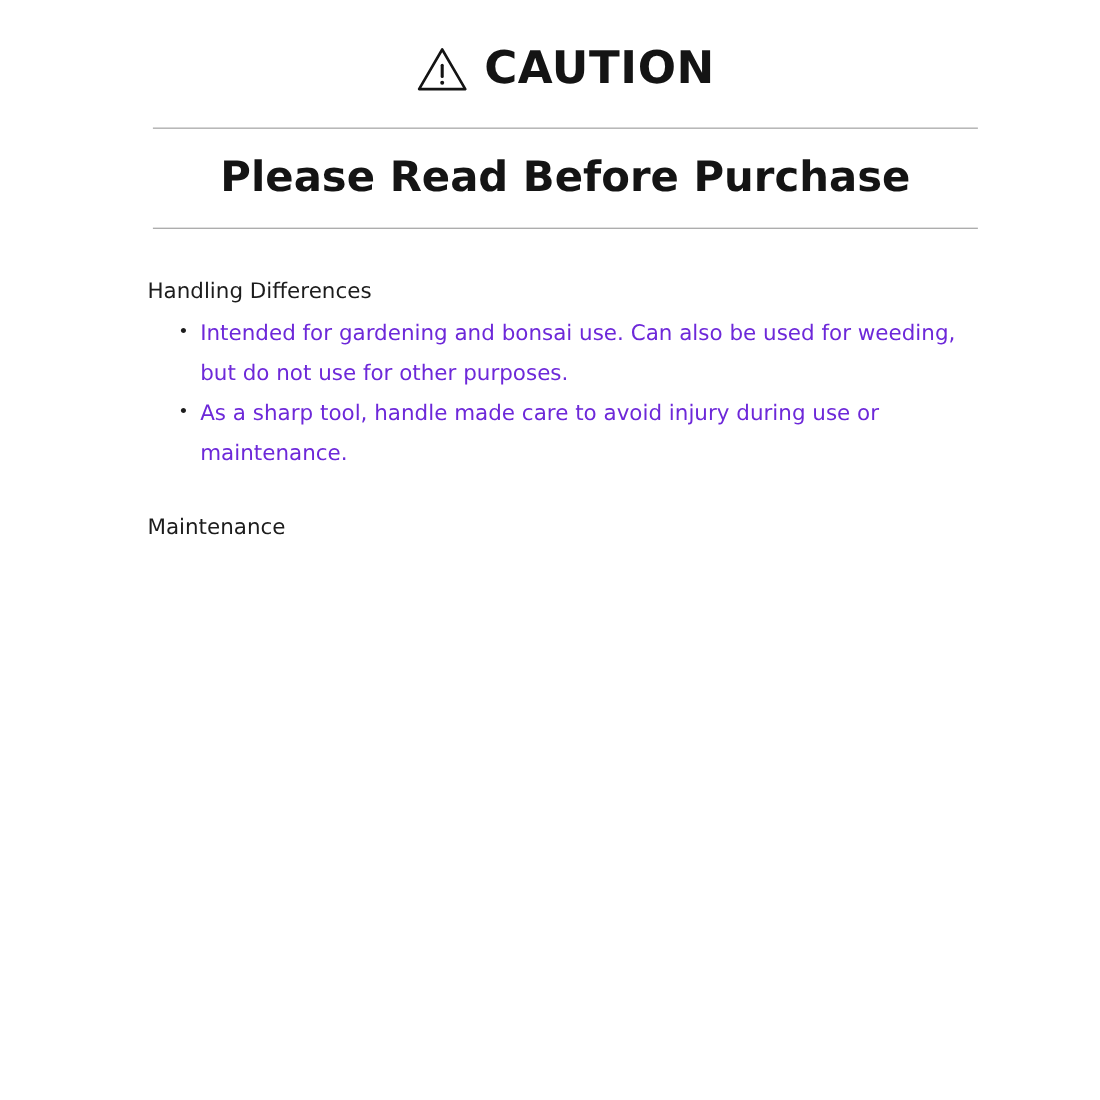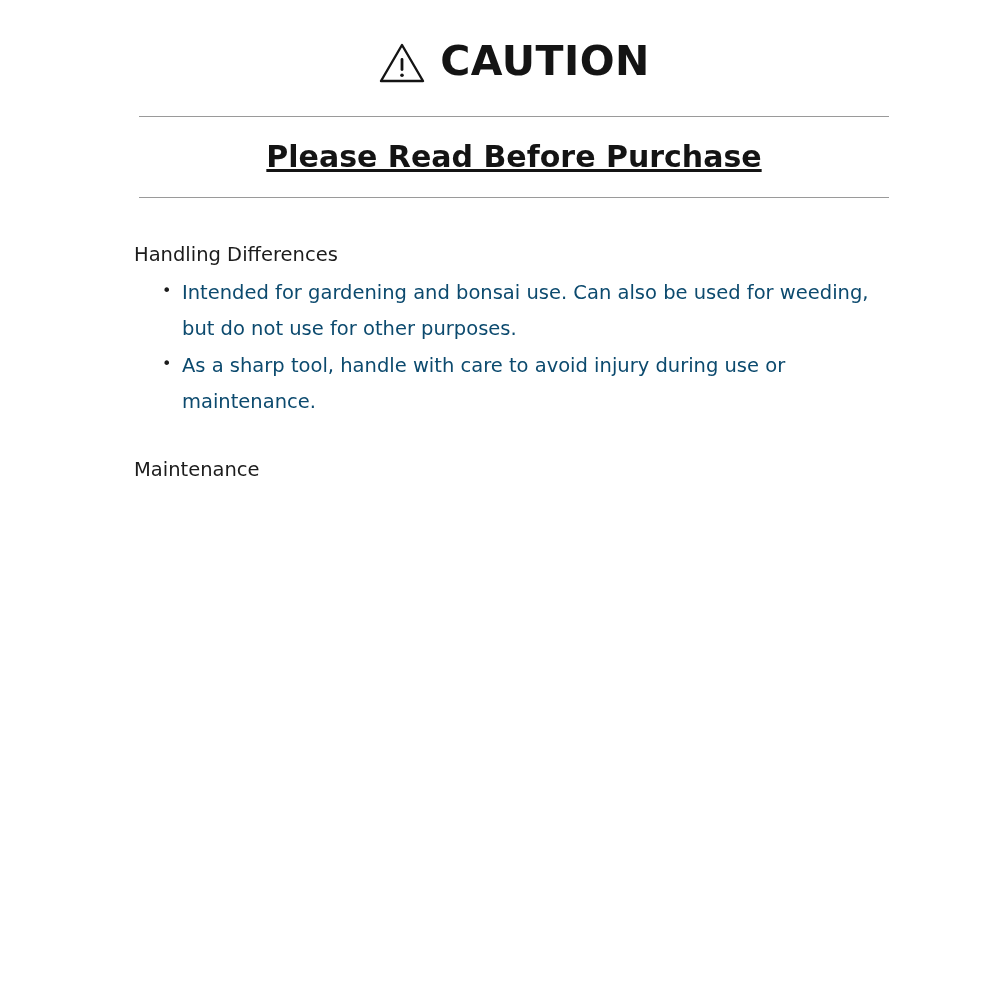--- a/index.html
+++ b/index.html
@@ -49,26 +49,25 @@
     width: 750px;
     height: 1px;
     background: #9a9a9a;
     margin: 0 auto;
   }
   .rule-top { margin-top: 24px; }
   .rule-bottom { margin-top: 22px; }
 
   .subtitle {
     text-align: center;
-    font-size: 30px;
+    font-size: 38px;
     font-weight: 600;
     color: #141414;
     padding: 22px 0 0 0;
     line-height: 1.2;
-    text-decoration: underline;
   }
 
   
   .content {
     margin: 0 auto;
     width: 760px;
     padding-top: 42px;
     box-sizing: border-box;
   }
   .section {
@@ -86,21 +85,21 @@
 
   ul.bullets {
     list-style: none;
     margin: 0;
     padding: 0 0 0 28px;
   }
   ul.bullets li {
     position: relative;
     font-size: 19.5px;
     line-height: 1.85;
-    color: #0c4a6e;
+    color: #6d28d9;
     padding-left: 20px;
     margin-bottom: 1px;
   }
   ul.bullets li::before {
     content: "\2022";
     position: absolute;
     left: 0;
     top: 0;
     font-size: 16px;
     line-height: 1.95;
@@ -128,21 +127,21 @@
   <div class="subtitle">Please Read Before Purchase</div>
 
   <div class="rule rule-bottom"></div>
 
   <div class="content">
 
     <div class="section">
       <div class="section-heading">Handling Differences</div>
       <ul class="bullets">
         <li>Intended for gardening and bonsai use. Can also be used for weeding, but do not use for other purposes.</li>
-        <li>As a sharp tool, handle with care to avoid injury during use or maintenance.</li>
+        <li>As a sharp tool, handle made care to avoid injury during use or maintenance.</li>
       </ul>
     </div>
 
     <div class="section">
     </div>
 
     <div class="section">
       <div class="section-heading">Maintenance</div>
     </div>
 

